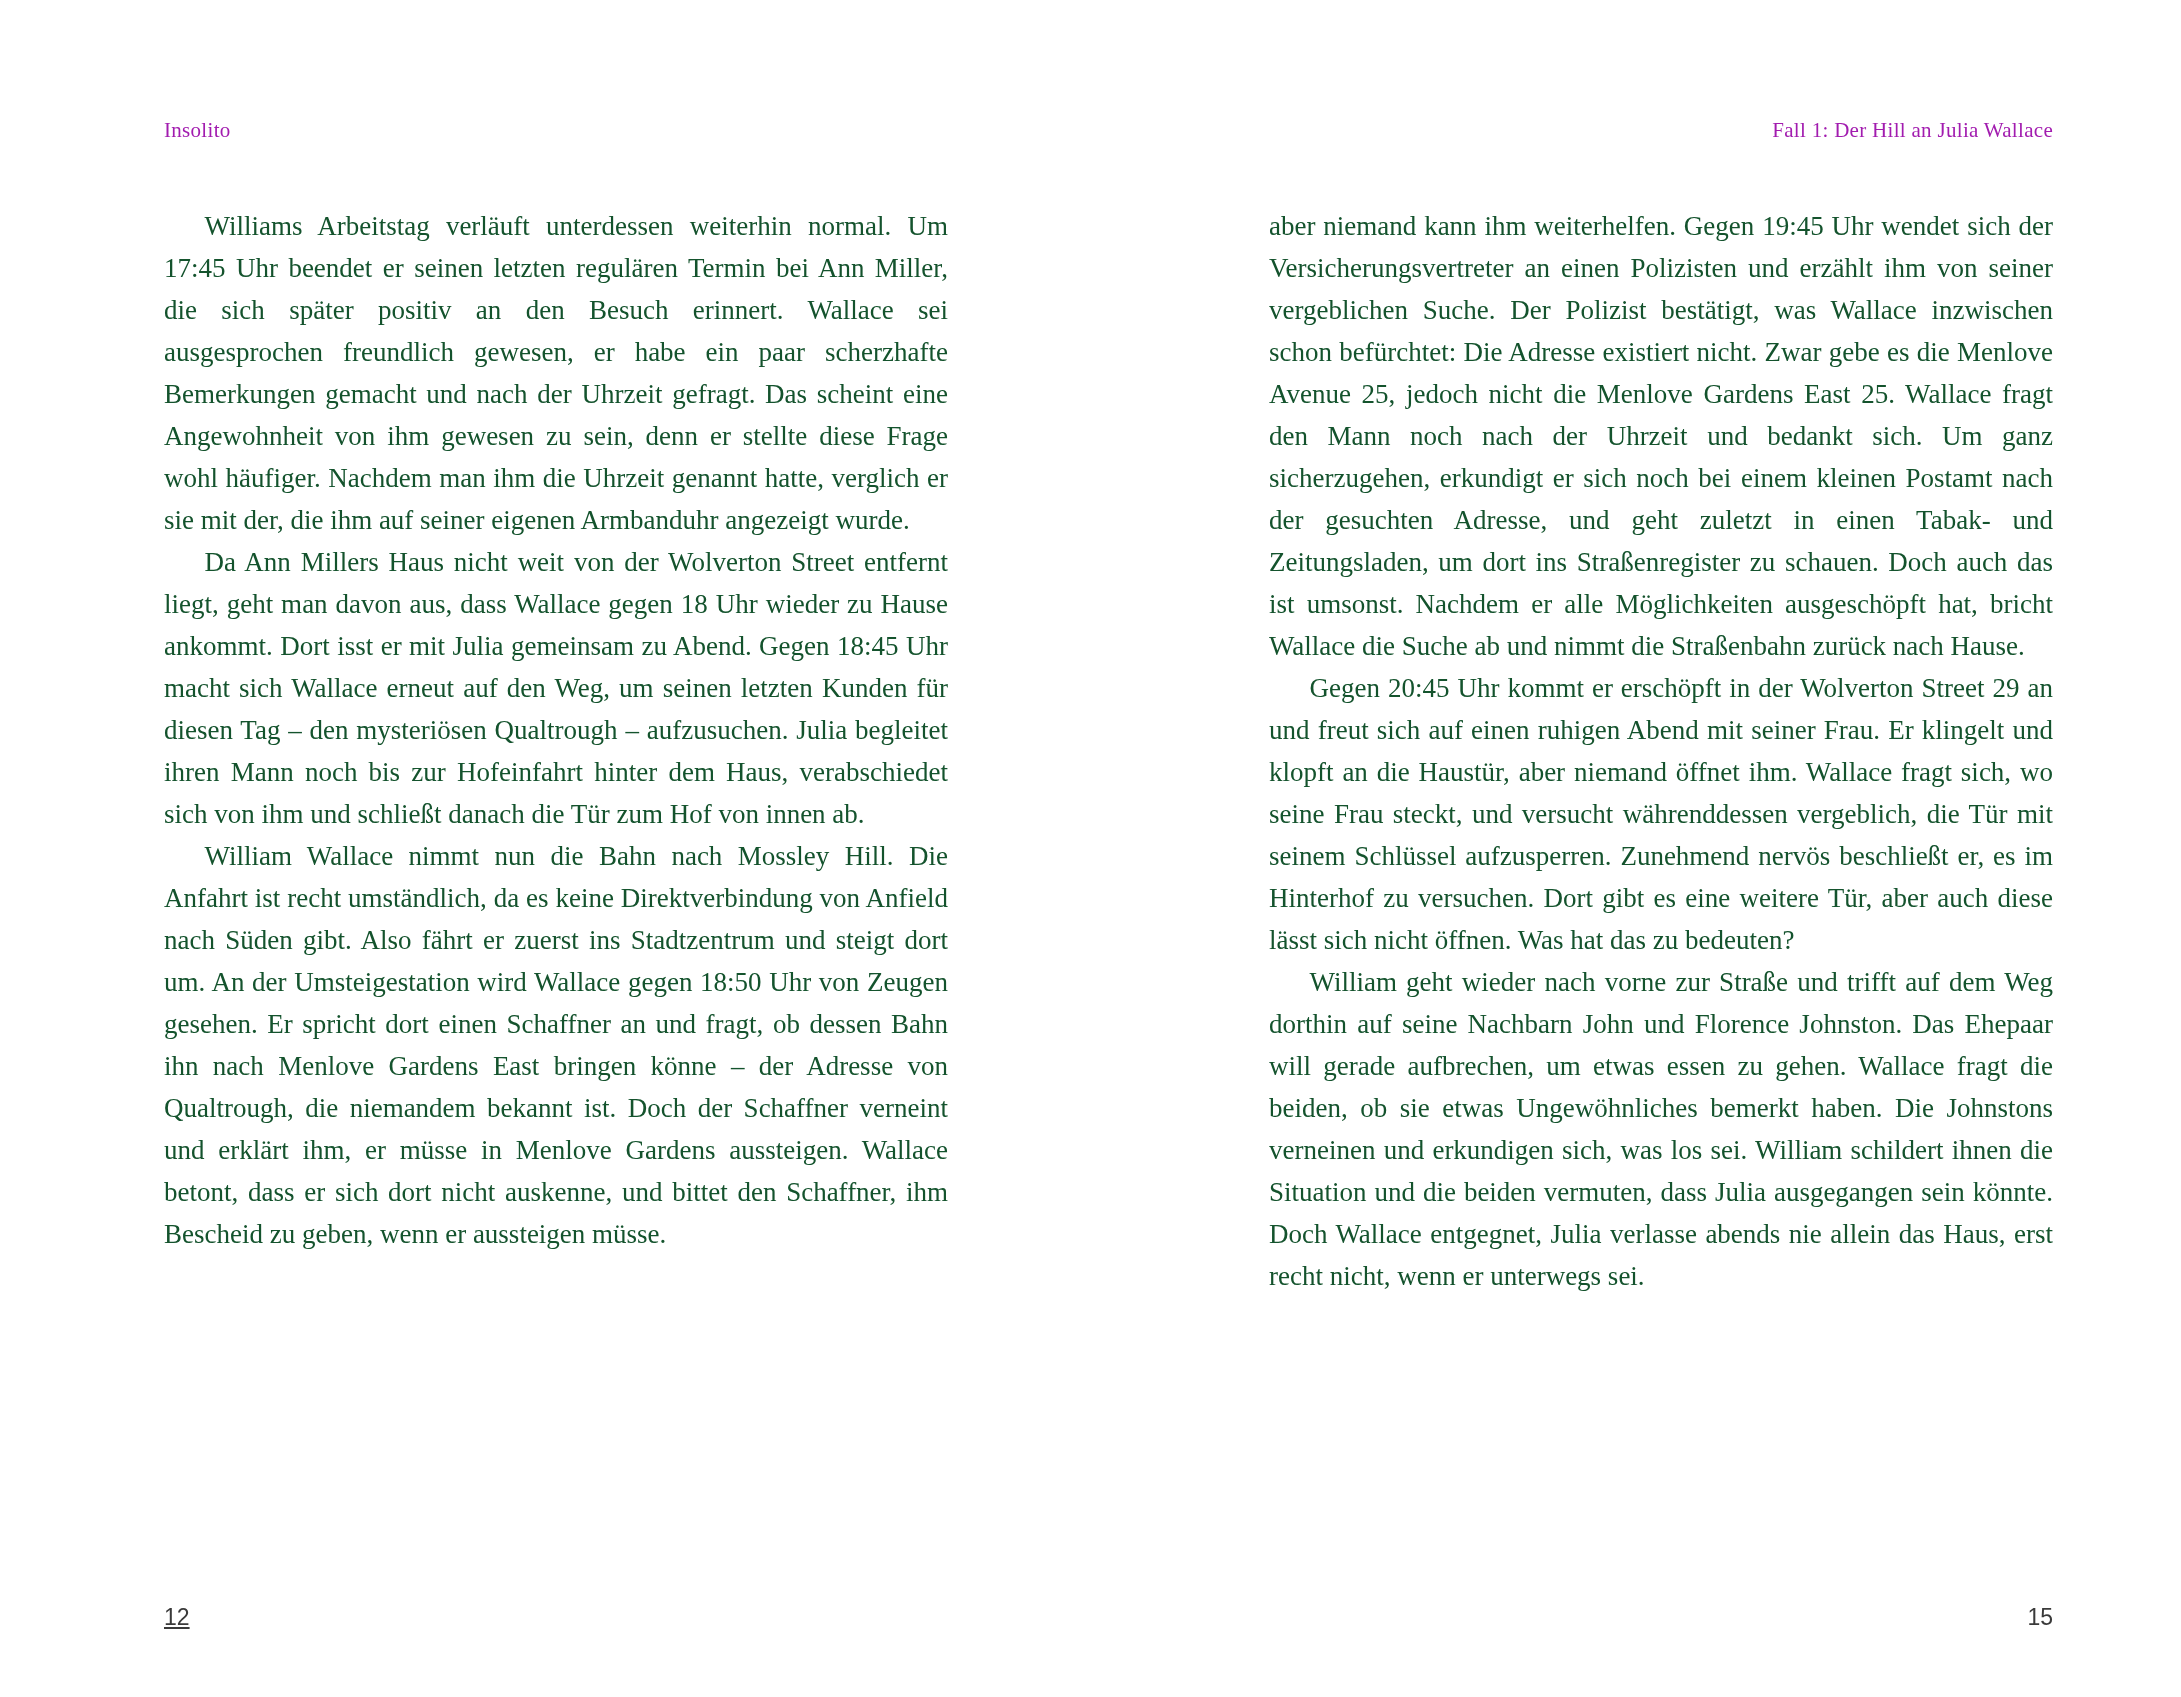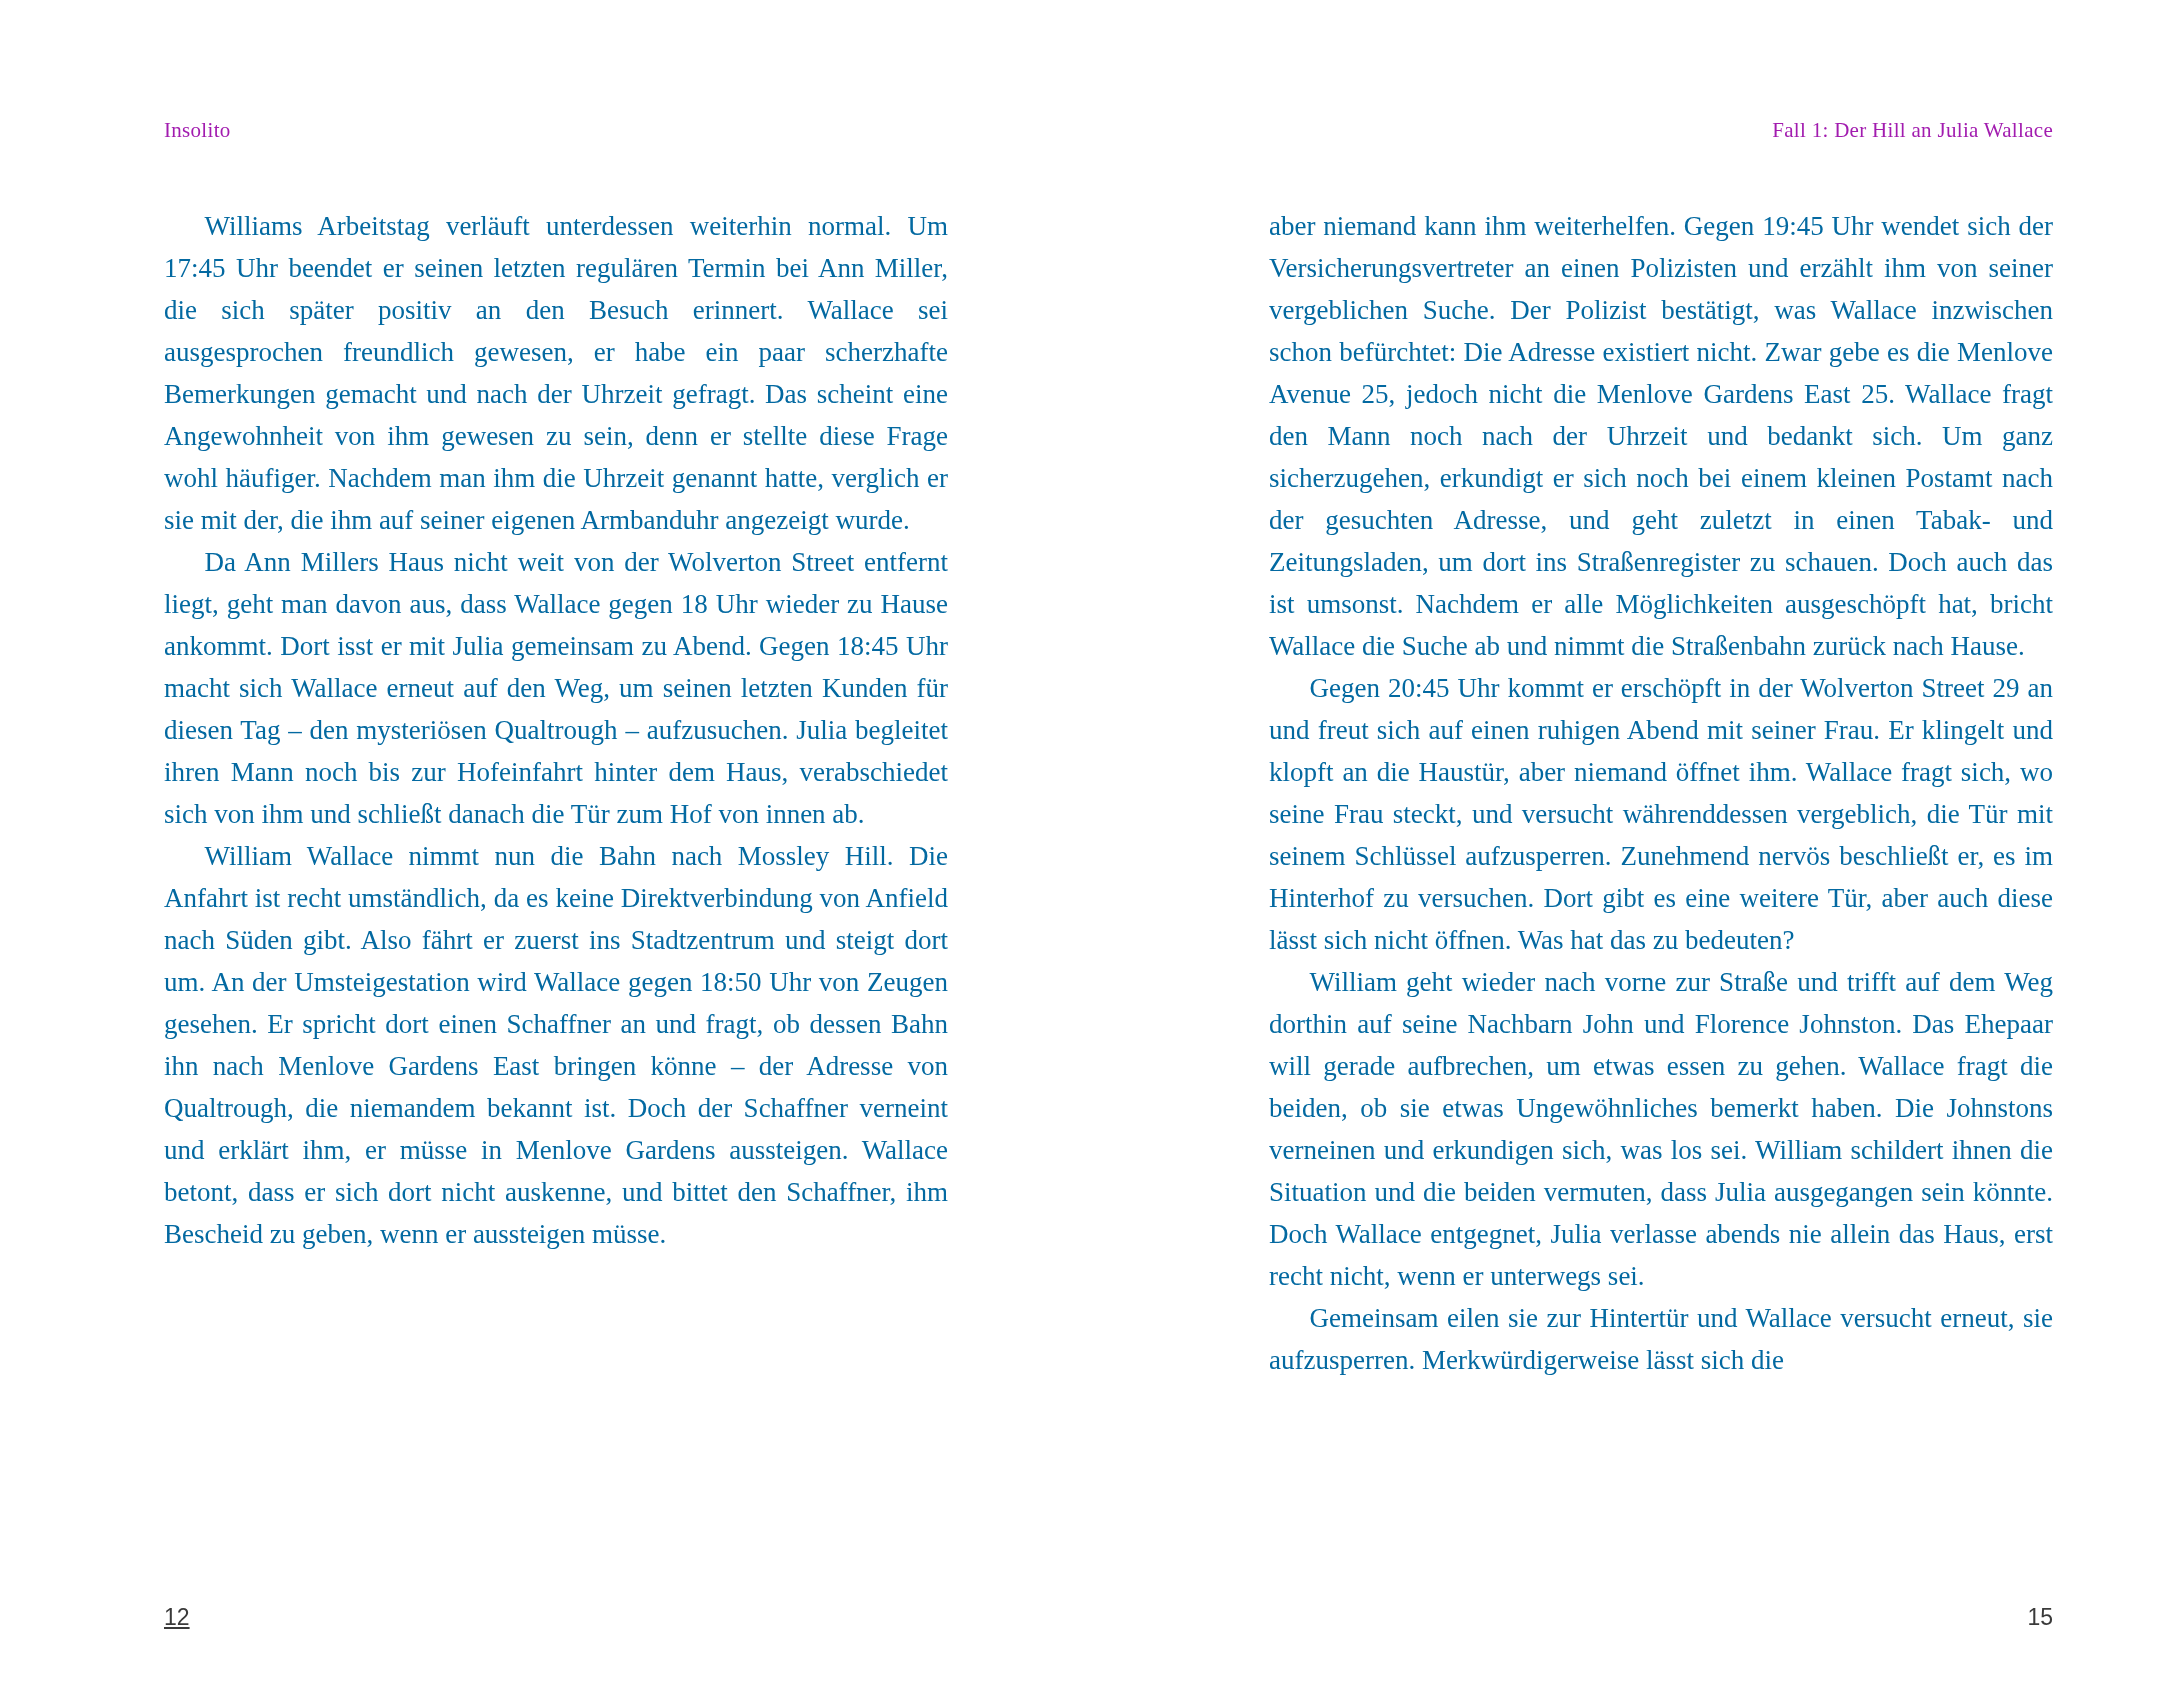--- a/index.html
+++ b/index.html
@@ -27,21 +27,21 @@
   .head-left  { left: 164px; }
   .head-right { right: 129px; text-align: right; }
 
   .text-col {
     position: absolute;
     top: 205px;
     width: 784px;
     font-family: "Liberation Serif", "DejaVu Serif", serif;
     font-size: 27px;
     line-height: 42px;
-    color: #0369a1;
+    color: #14532d;
     text-align: justify;
     hyphens: auto;
     -webkit-hyphens: auto;
   }
   .col-left  { left: 164px; }
   .col-right { left: 1269px; }
 
   .text-col p {
     margin: 0;
     padding: 0;
@@ -73,21 +73,20 @@
   <div class="text-col col-left">
       <p>Williams Arbeitstag verläuft unterdessen weiterhin normal. Um 17:45 Uhr beendet er seinen letzten regulären Termin bei Ann Miller, die sich später positiv an den Besuch erinnert. Wallace sei ausgesprochen freundlich gewesen, er habe ein paar scherzhafte Bemerkungen gemacht und nach der Uhrzeit gefragt. Das scheint eine Angewohnheit von ihm gewesen zu sein, denn er stellte diese Frage wohl häufiger. Nachdem man ihm die Uhrzeit genannt hatte, verglich er sie mit der, die ihm auf seiner eigenen Armbanduhr angezeigt wurde.</p>
       <p>Da Ann Millers Haus nicht weit von der Wolverton Street entfernt liegt, geht man davon aus, dass Wallace gegen 18 Uhr wieder zu Hause ankommt. Dort isst er mit Julia gemeinsam zu Abend. Gegen 18:45 Uhr macht sich Wallace erneut auf den Weg, um seinen letzten Kunden für diesen Tag – den mysteriösen Qualtrough – aufzusuchen. Julia begleitet ihren Mann noch bis zur Hofeinfahrt hinter dem Haus, verabschiedet sich von ihm und schließt danach die Tür zum Hof von innen ab.</p>
       <p>William Wallace nimmt nun die Bahn nach Mossley Hill. Die Anfahrt ist recht umständlich, da es keine Direktverbindung von Anfield nach Süden gibt. Also fährt er zuerst ins Stadtzentrum und steigt dort um. An der Umsteigestation wird Wallace gegen 18:50 Uhr von Zeugen gesehen. Er spricht dort einen Schaffner an und fragt, ob dessen Bahn ihn nach Menlove Gardens East bringen könne – der Adresse von Qualtrough, die niemandem bekannt ist. Doch der Schaffner verneint und erklärt ihm, er müsse in Menlove Gardens aussteigen. Wallace betont, dass er sich dort nicht auskenne, und bittet den Schaffner, ihm Bescheid zu geben, wenn er aussteigen müsse.</p>
     </div>
 
   <div class="text-col col-right">
       <p>aber niemand kann ihm weiterhelfen. Gegen 19:45 Uhr wendet sich der Versicherungsvertreter an einen Polizisten und erzählt ihm von seiner vergeblichen Suche. Der Polizist bestätigt, was Wallace inzwischen schon befürchtet: Die Adresse existiert nicht. Zwar gebe es die Menlove Avenue 25, jedoch nicht die Menlove Gardens East 25. Wallace fragt den Mann noch nach der Uhrzeit und bedankt sich. Um ganz sicherzugehen, erkundigt er sich noch bei einem kleinen Postamt nach der gesuchten Adresse, und geht zuletzt in einen Tabak- und Zeitungsladen, um dort ins Straßenregister zu schauen. Doch auch das ist umsonst. Nachdem er alle Möglichkeiten ausgeschöpft hat, bricht Wallace die Suche ab und nimmt die Straßenbahn zurück nach Hause.</p>
       <p>Gegen 20:45 Uhr kommt er erschöpft in der Wolverton Street 29 an und freut sich auf einen ruhigen Abend mit seiner Frau. Er klingelt und klopft an die Haustür, aber niemand öffnet ihm. Wallace fragt sich, wo seine Frau steckt, und versucht währenddessen vergeblich, die Tür mit seinem Schlüssel aufzusperren. Zunehmend nervös beschließt er, es im Hinterhof zu versuchen. Dort gibt es eine weitere Tür, aber auch diese lässt sich nicht öffnen. Was hat das zu bedeuten?</p>
       <p>William geht wieder nach vorne zur Straße und trifft auf dem Weg dorthin auf seine Nachbarn John und Florence Johnston. Das Ehepaar will gerade aufbrechen, um etwas essen zu gehen. Wallace fragt die beiden, ob sie etwas Ungewöhnliches bemerkt haben. Die Johnstons verneinen und erkundigen sich, was los sei. William schildert ihnen die Situation und die beiden vermuten, dass Julia ausgegangen sein könnte. Doch Wallace entgegnet, Julia verlasse abends nie allein das Haus, erst recht nicht, wenn er unterwegs sei.</p>
-      <p>Gemeinsam eilen sie zur Hintertür und Wallace versucht erneut, sie aufzusperren. Merkwürdigerweise lässt sich die</p>
     </div>
 
   <div class="page-number pn-left">12</div>
 
   <div class="page-number pn-right">15</div>
 
 </div>
 
 
 </body></html>

